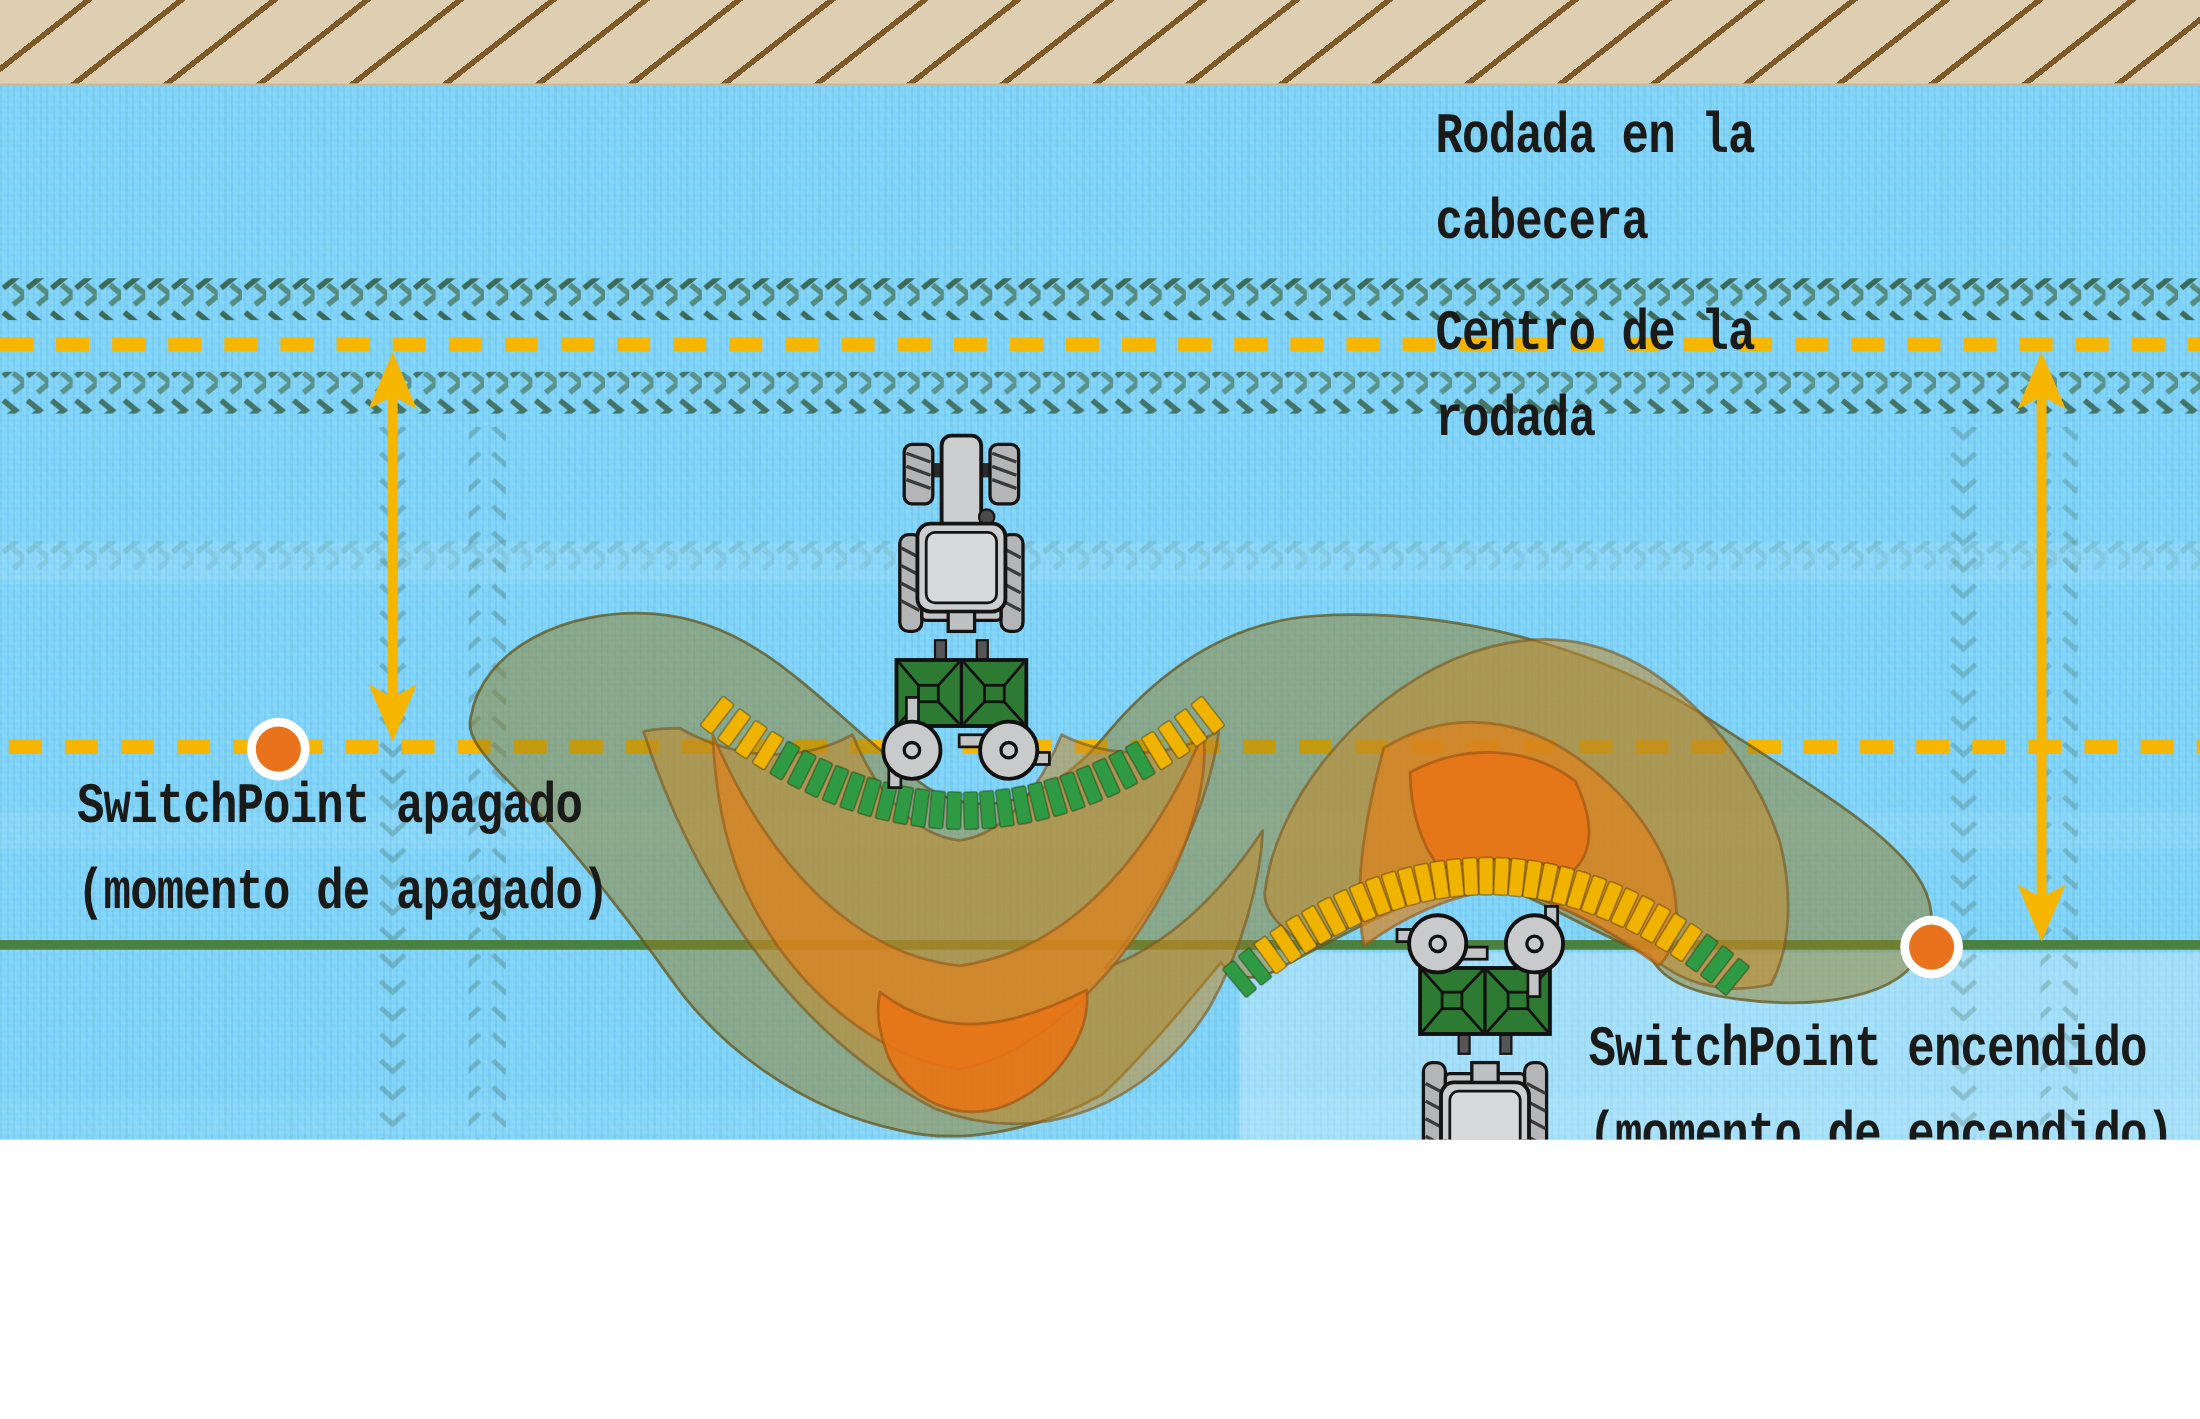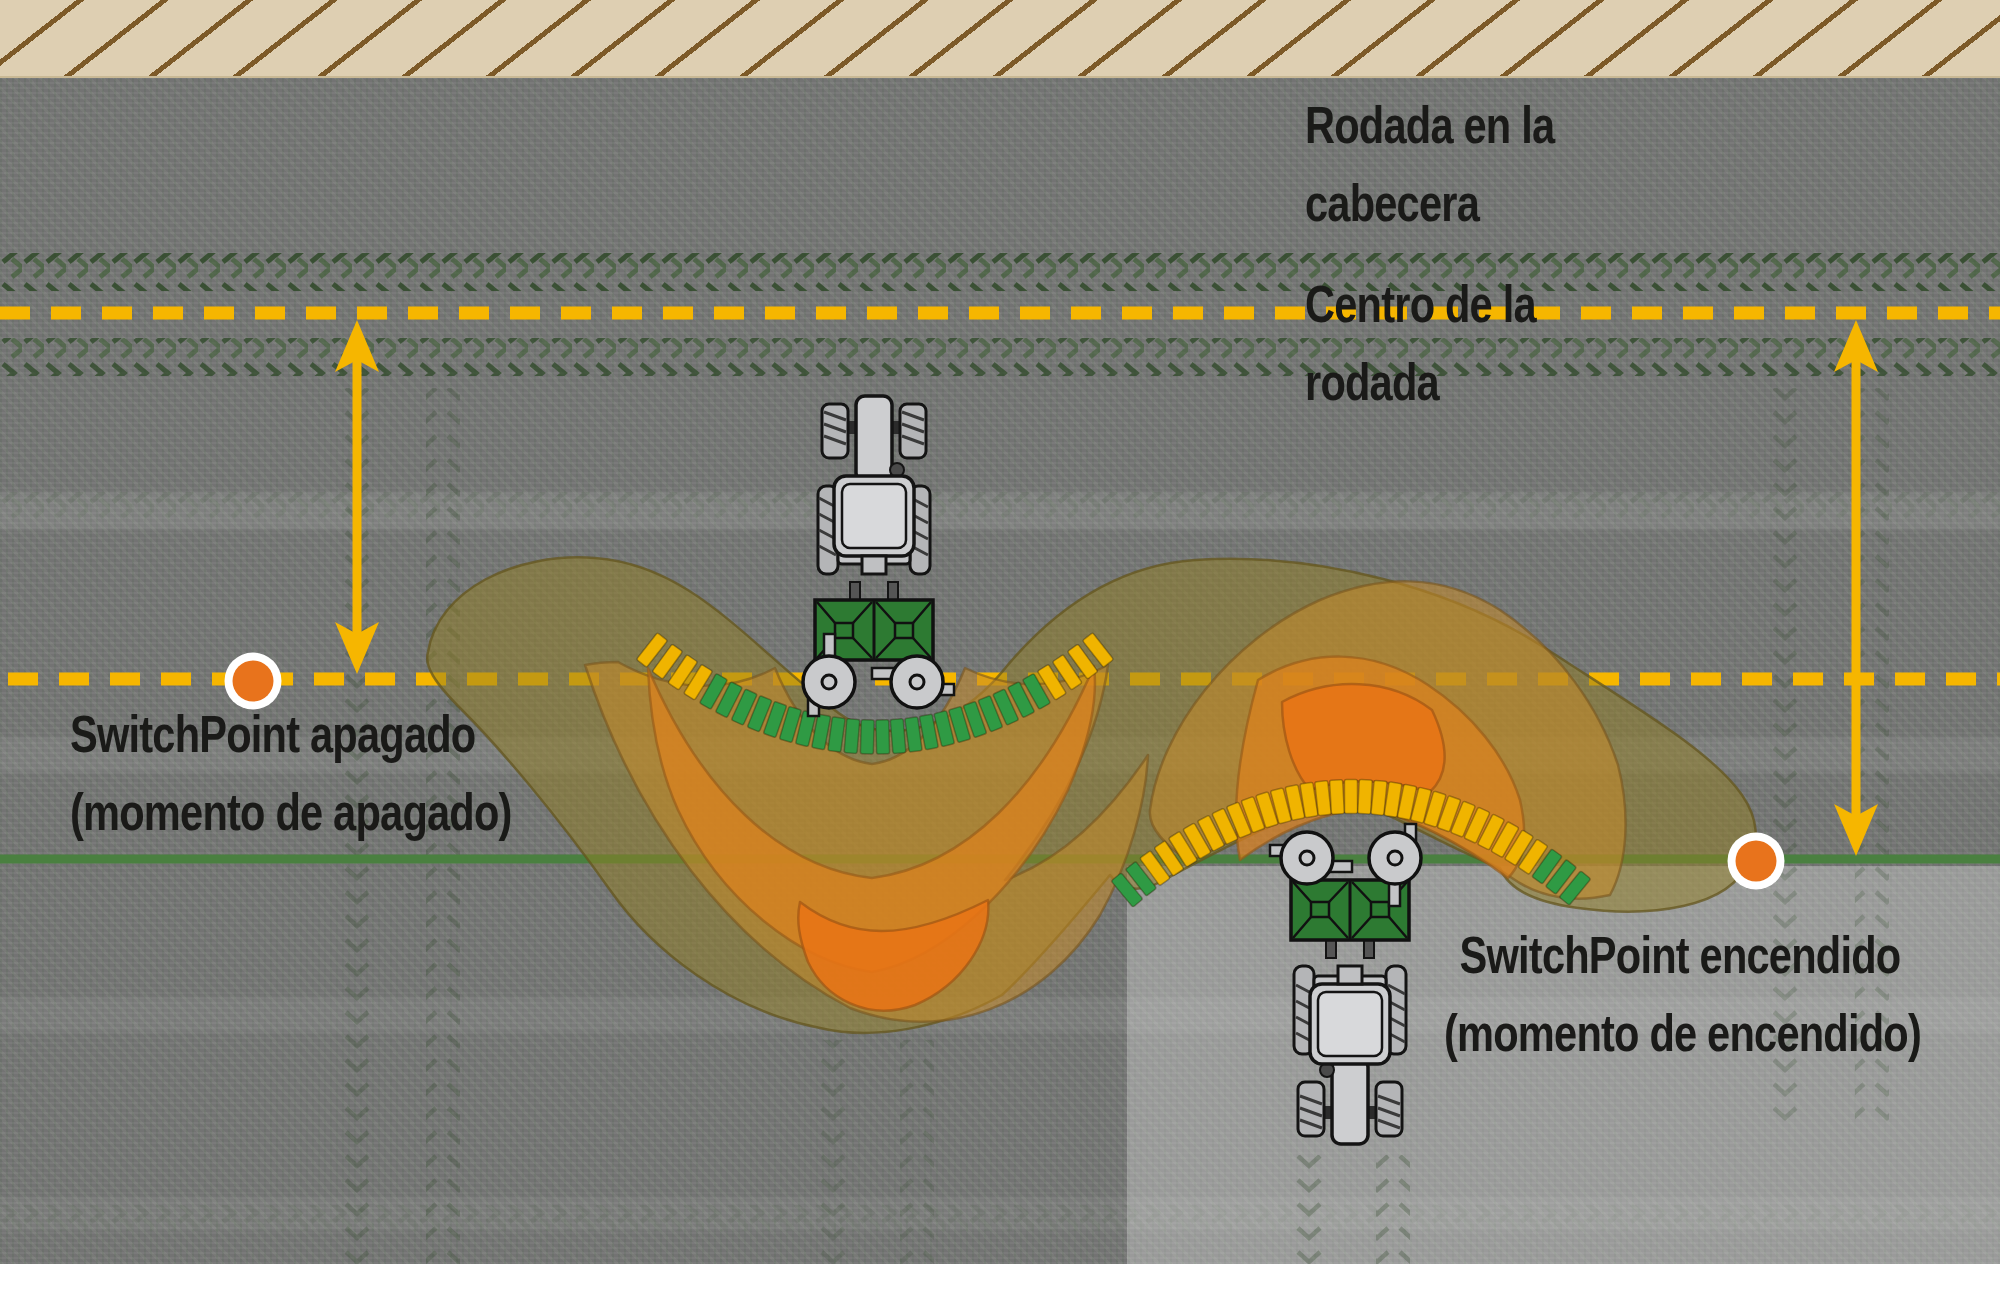--- a/index.html
+++ b/index.html
@@ -1,17 +1,17 @@
 <!DOCTYPE html>
 <html><head>
 <meta charset="utf-8">
 <style>
   html,body{margin:0;padding:0;}
   body{width:2000px;height:1290px;overflow:hidden;font-family:"Liberation Sans",sans-serif;}
-  .stage{position:relative;width:2000px;height:1264px;background:#737373;overflow:hidden;}
+  .stage{position:relative;width:2000px;height:1036px;background:#7dd3fc;overflow:hidden;font-family:Liberation Mono, monospace;}
   
   .field-texture{position:absolute;inset:0;
     background:
       linear-gradient(180deg,
         rgba(255,255,255,0) 0px, rgba(255,255,255,0) 490px,
         rgba(255,255,255,.09) 495px, rgba(255,255,255,.09) 527px, rgba(255,255,255,0) 532px,
         rgba(255,255,255,0) 735px, rgba(255,255,255,.07) 740px, rgba(255,255,255,.07) 770px, rgba(255,255,255,0) 775px,
         rgba(255,255,255,0) 995px, rgba(255,255,255,.06) 1000px, rgba(255,255,255,.06) 1030px, rgba(255,255,255,0) 1035px,
         rgba(255,255,255,0) 1195px, rgba(255,255,255,.06) 1200px, rgba(255,255,255,.06) 1228px, rgba(255,255,255,0) 1233px),
       repeating-linear-gradient(0deg, rgba(255,255,255,.05) 0 2px, rgba(0,0,0,0) 2px 5px),

